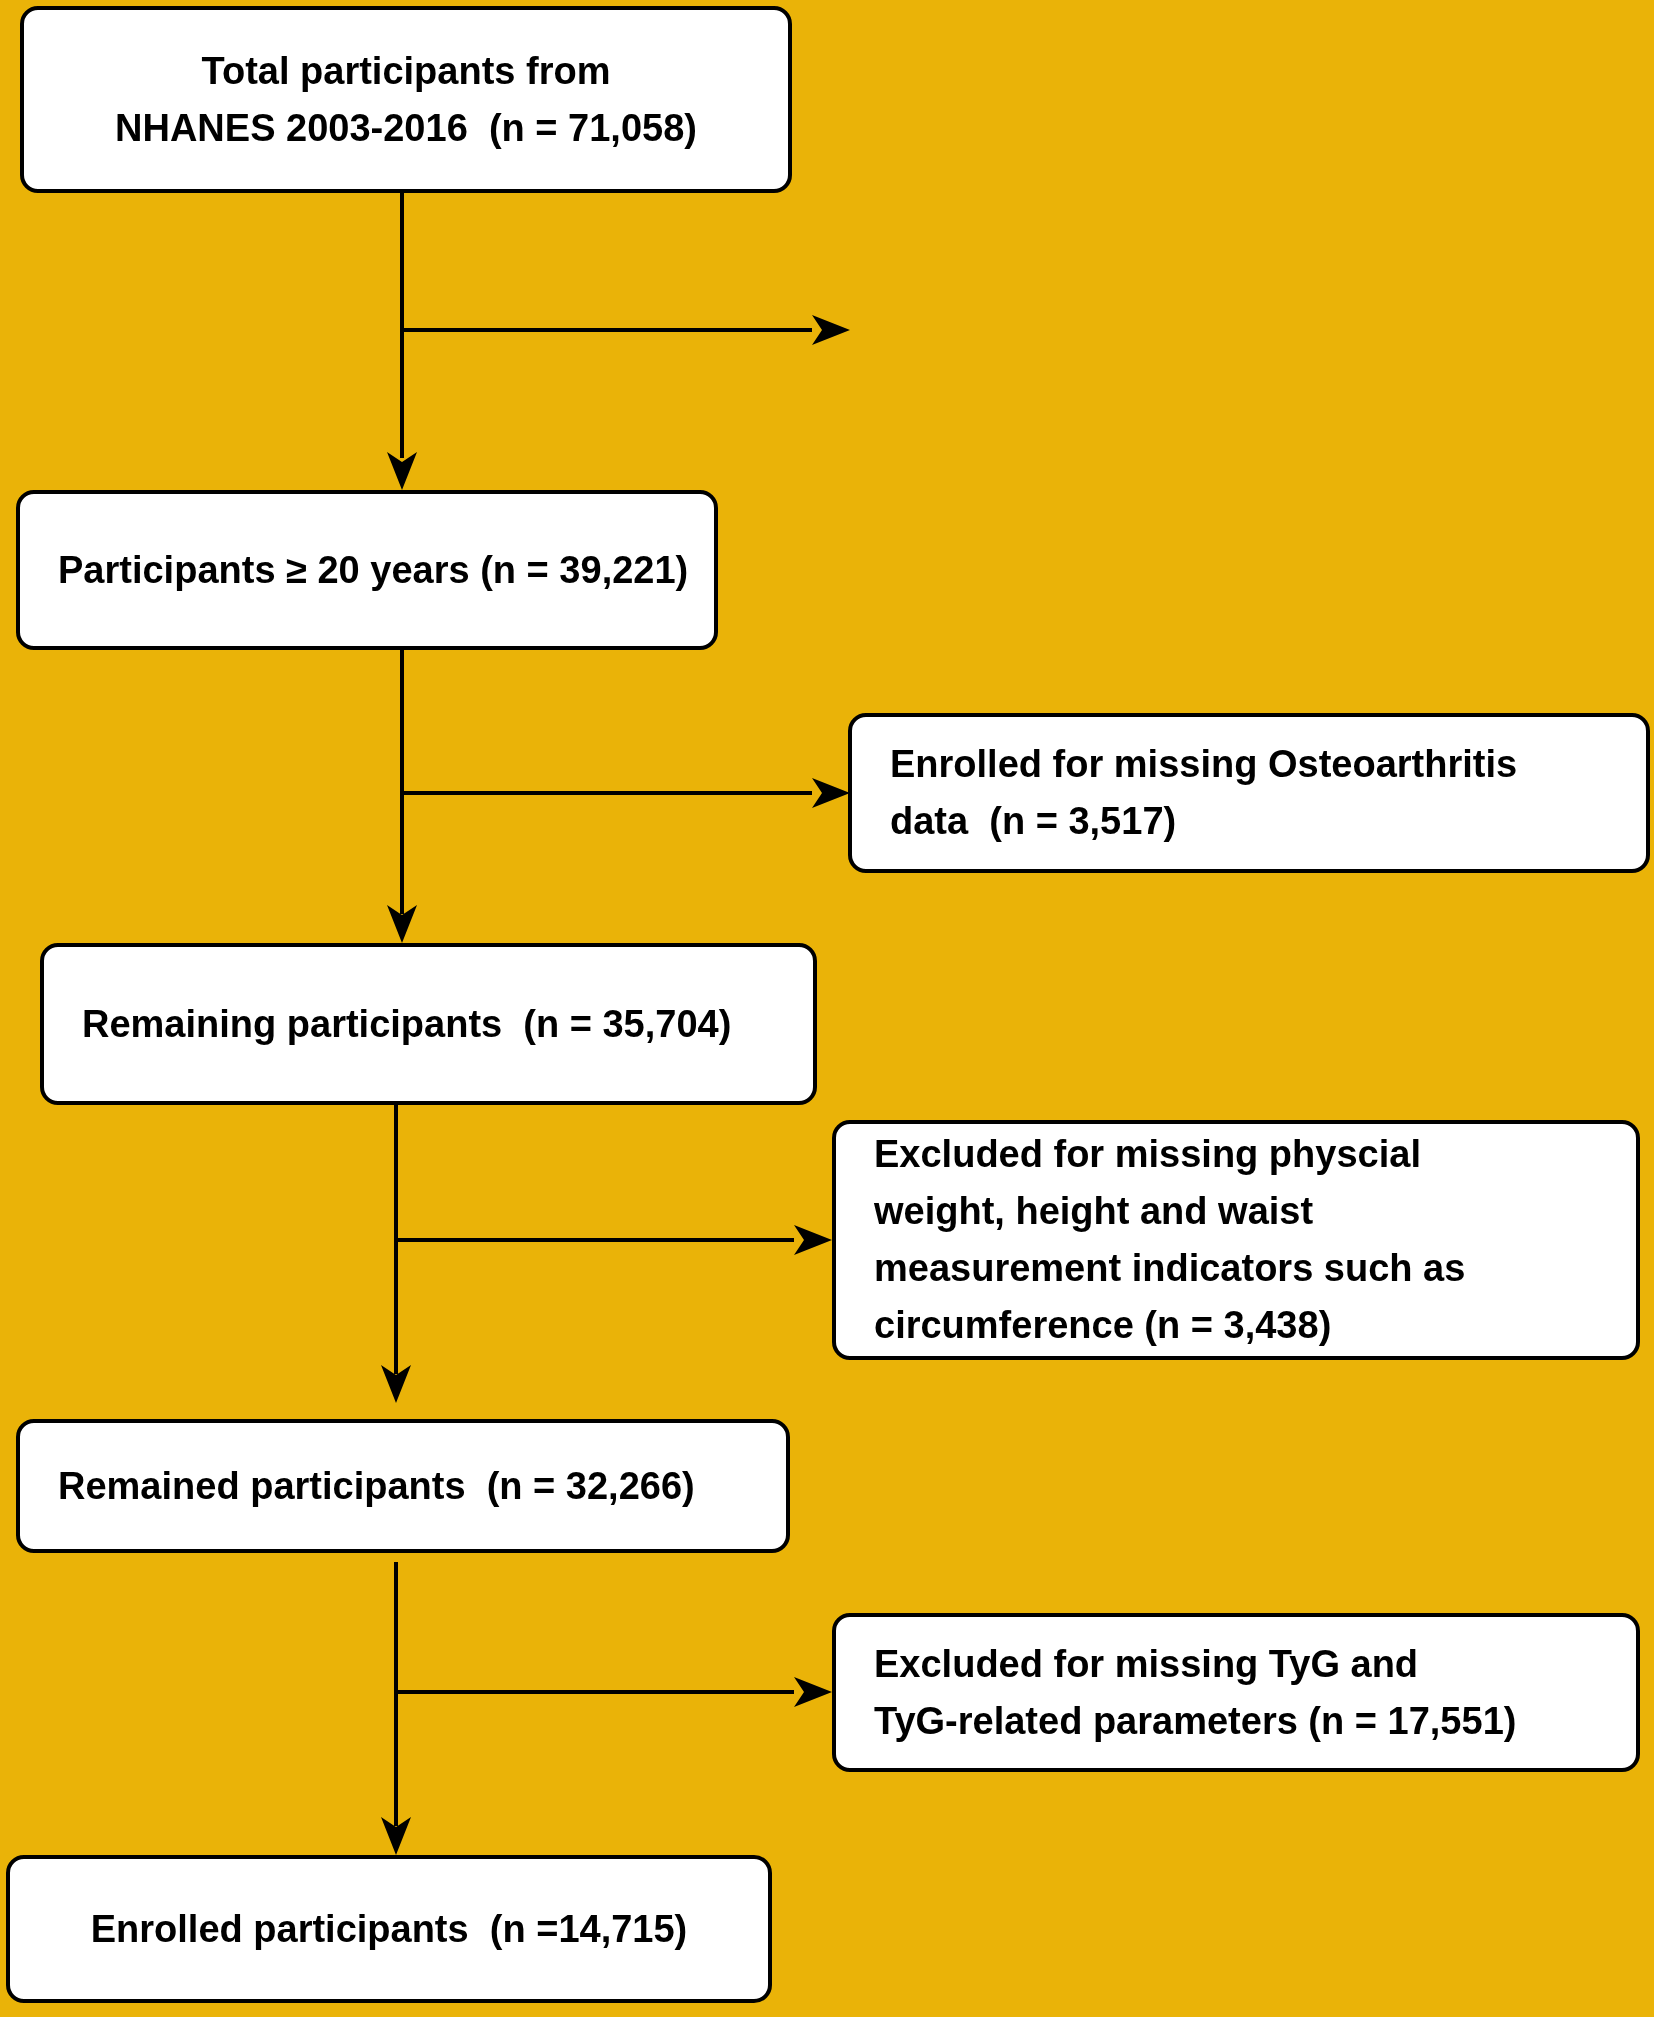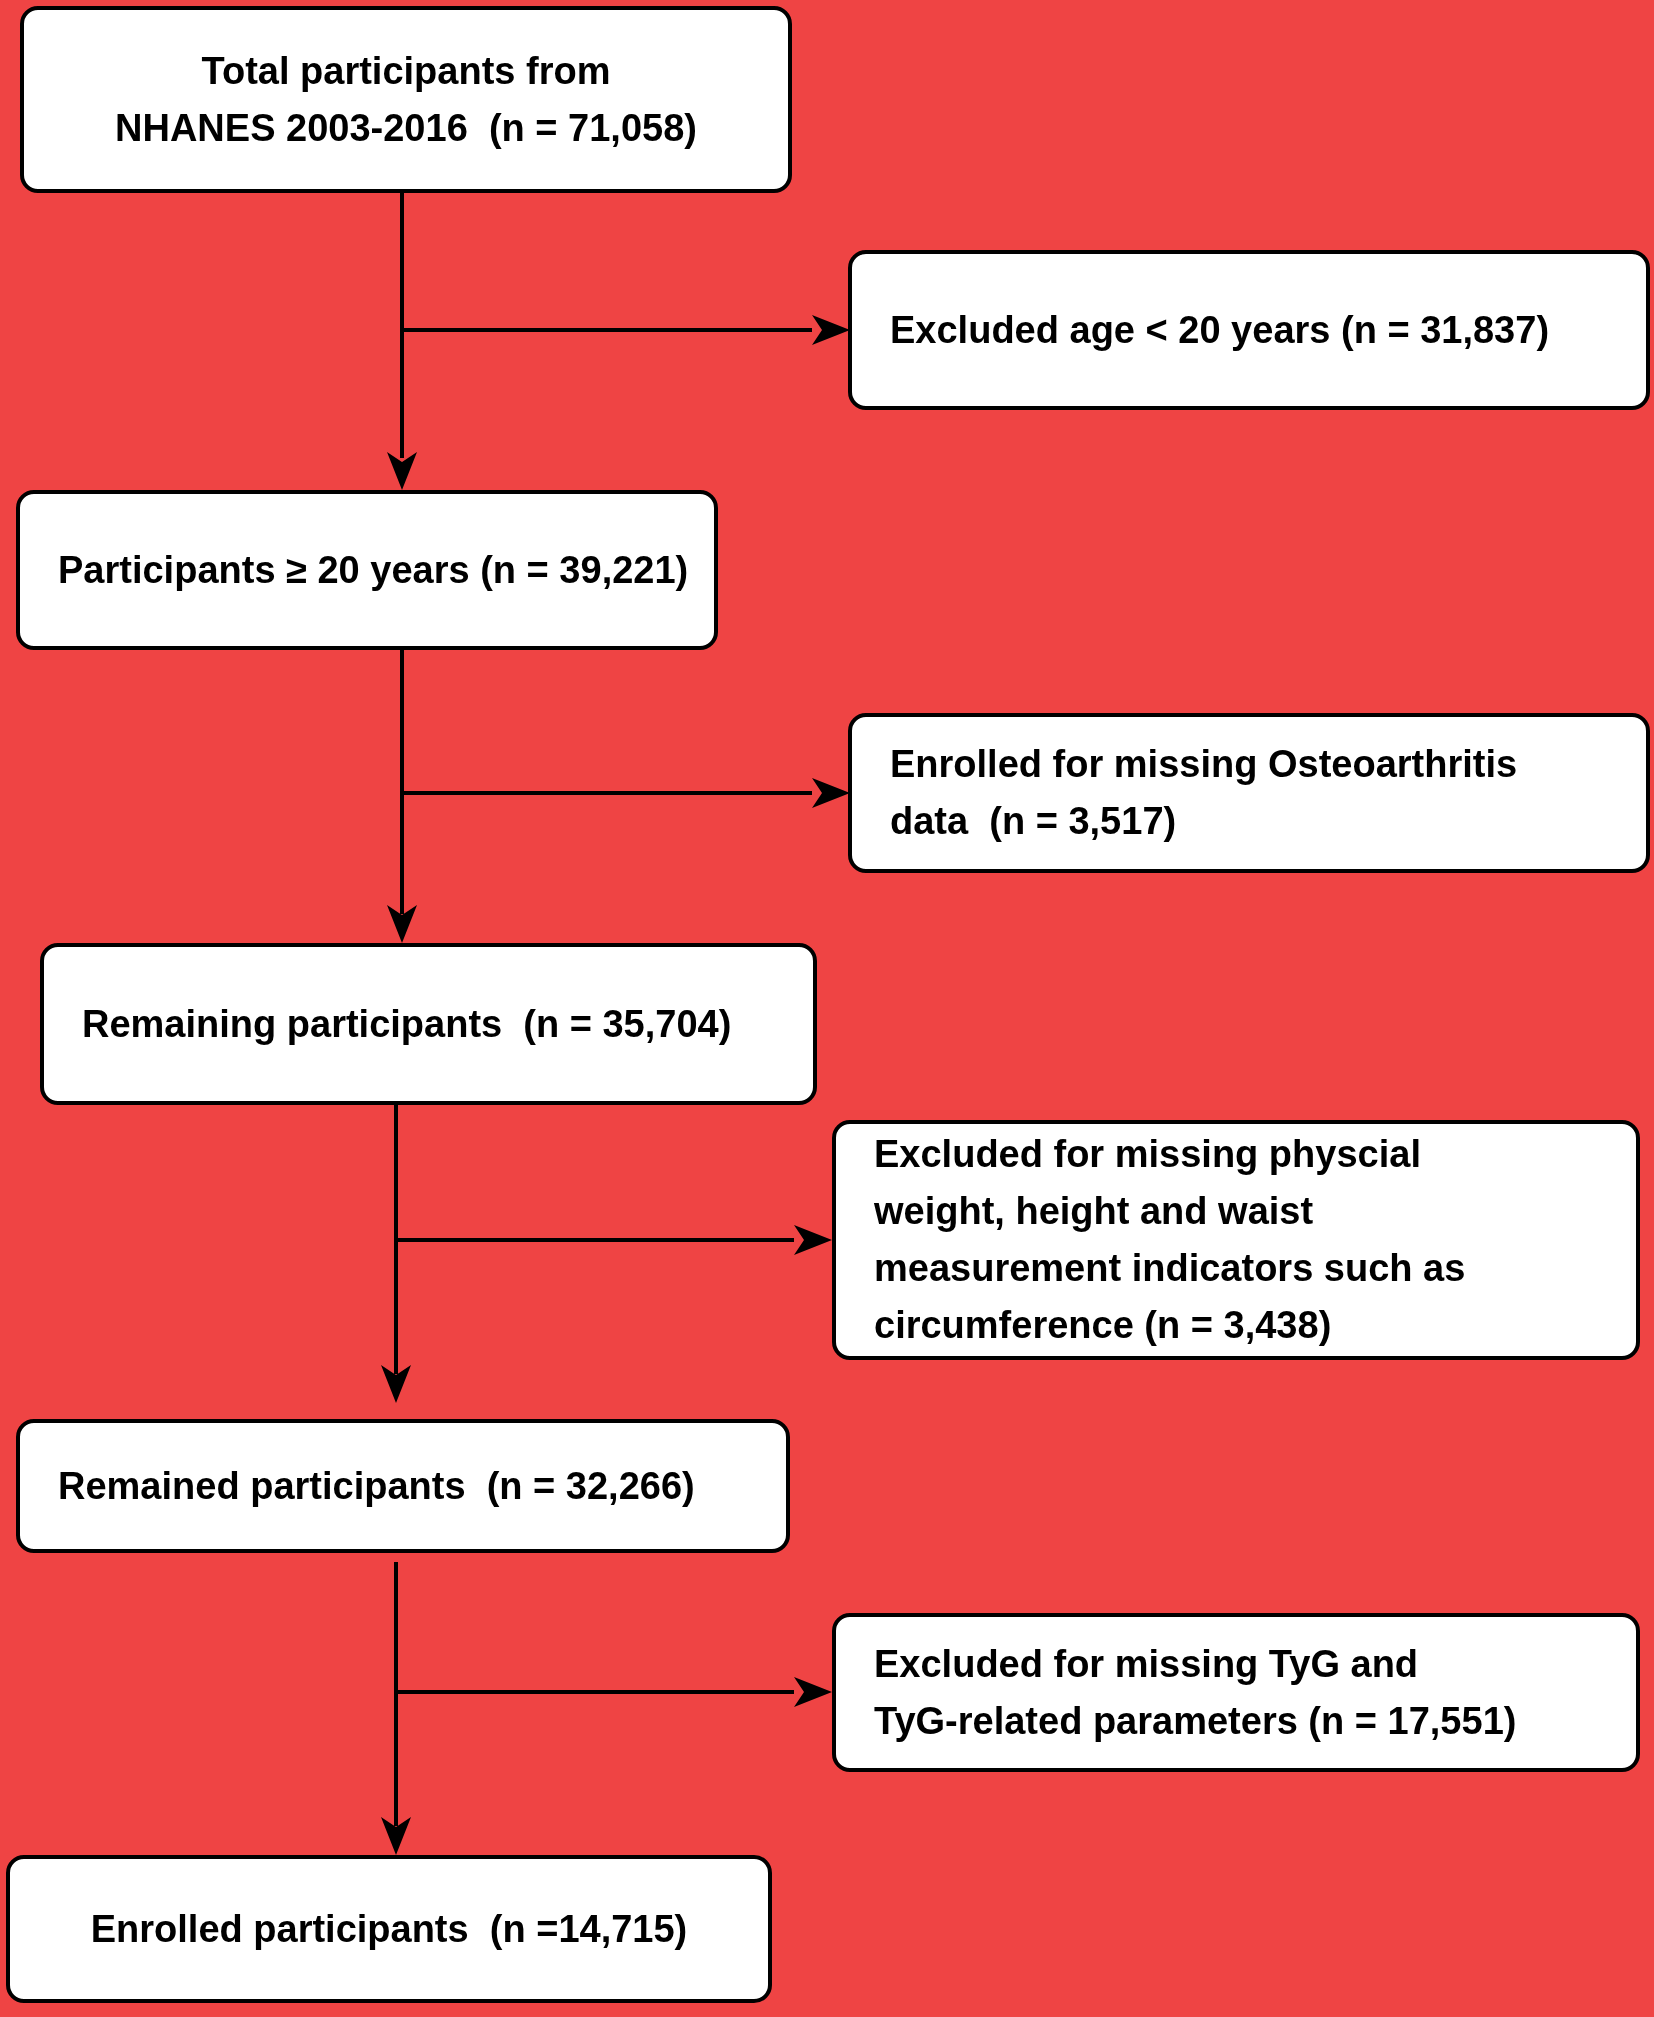--- a/index.html
+++ b/index.html
@@ -4,21 +4,21 @@
 <style>
   html, body {
     margin: 0;
     padding: 0;
     background: #ffffff;
   }
   .canvas {
     position: relative;
     width: 1654px;
     height: 2017px;
-    background: #ef4444;
+    background: #eab308;
     font-family: "Liberation Sans", sans-serif;
     overflow: hidden;
   }
   .node {
     position: absolute;
     box-sizing: border-box;
     background: #ffffff;
     border: 4px solid #000000;
     border-radius: 18px;
     display: flex;
@@ -82,25 +82,20 @@
       <div>Remained participants  (n = 32,266)</div>
     </div>
   </div>
 
   <div class="node" style="left:6px; top:1855px; width:766px; height:148px;text-align:center;">
     <div class="txt">
       <div>Enrolled participants  (n =14,715)</div>
     </div>
   </div>
 
-  <div class="node" style="left:848px; top:250px; width:802px; height:160px;">
-    <div class="txt">
-      <div>Excluded age &lt; 20 years (n = 31,837)</div>
-    </div>
-  </div>
 
   <div class="node" style="left:848px; top:713px; width:802px; height:160px;">
     <div class="txt">
       <div>Enrolled for missing Osteoarthritis</div>
       <div>data  (n = 3,517)</div>
     </div>
   </div>
 
   <div class="node" style="left:832px; top:1120px; width:808px; height:240px;">
     <div class="txt">

